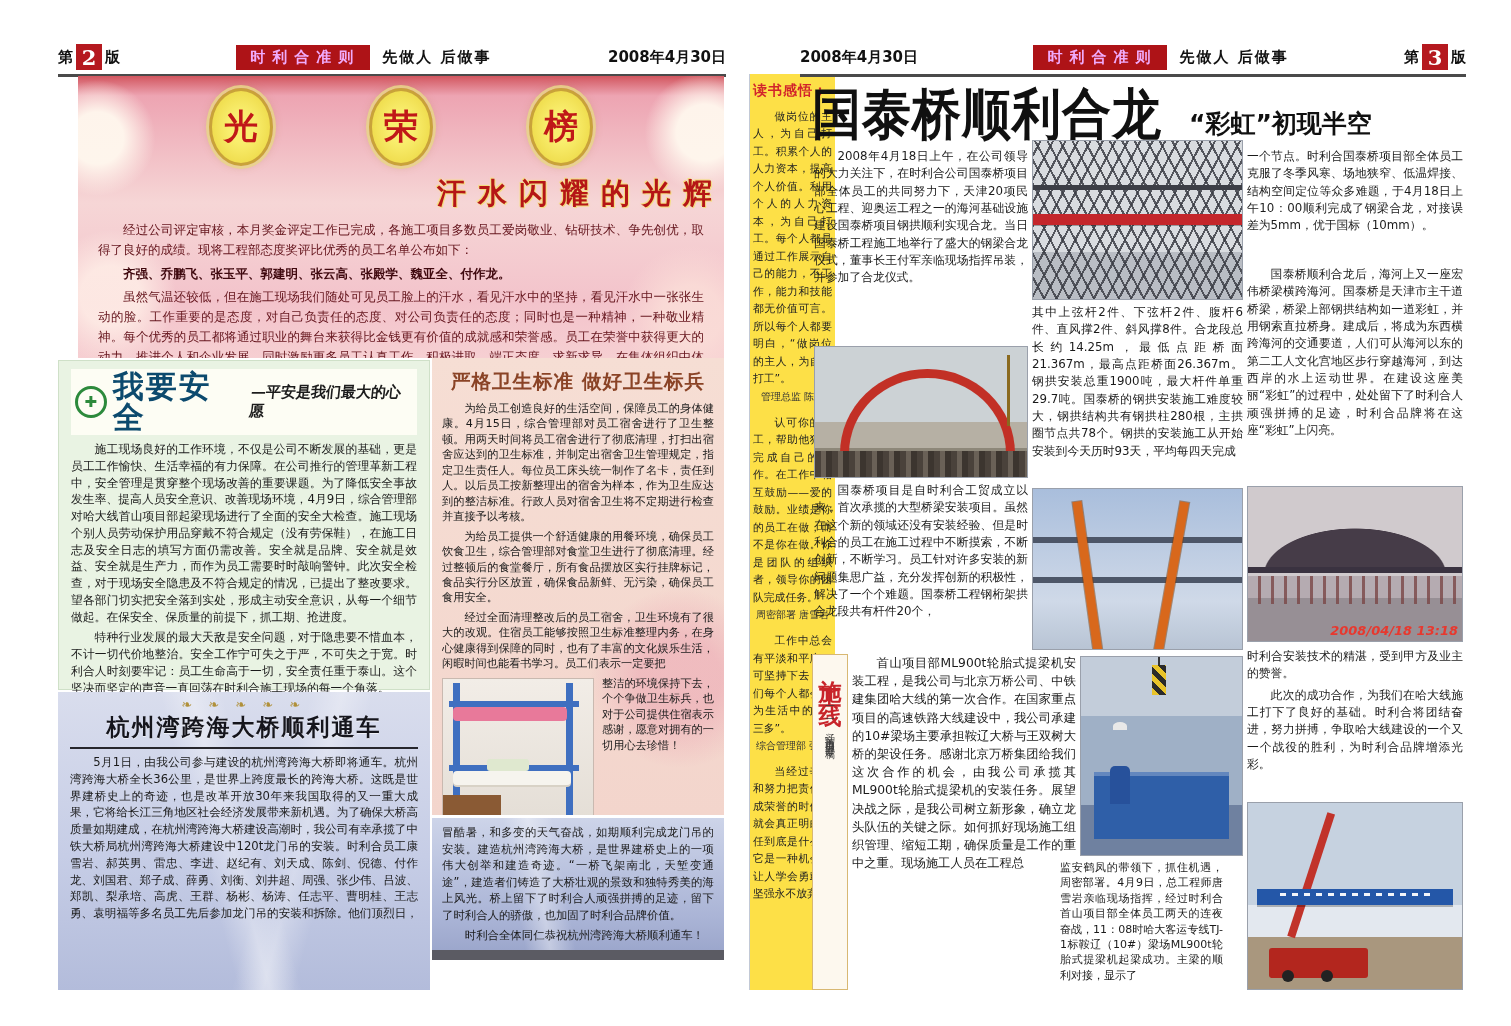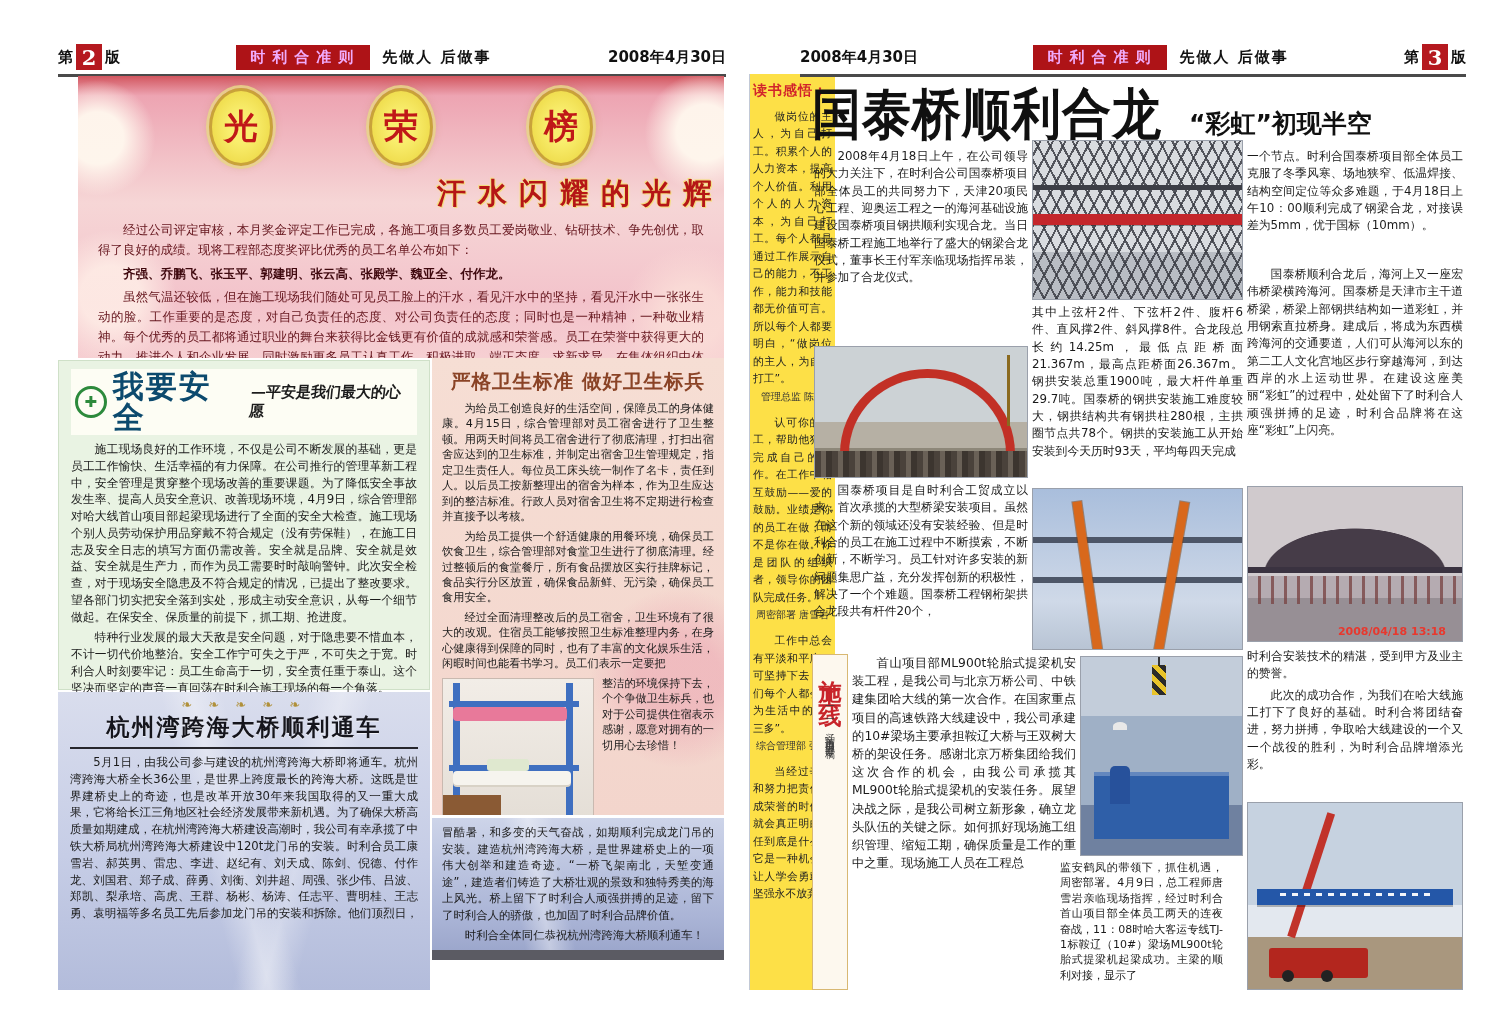--- a/index.html
+++ b/index.html
@@ -135,21 +135,21 @@
     box-shadow:0 0 0 1px rgba(120,60,10,.5);}
   #photo-cranes .steel{position:absolute;left:0;right:0;height:6px;background:#4d5668;}
 
   
   #photo-bridge{background:linear-gradient(#d0cacd 0 58%,#b5abb1 58% 72%,#978f95 72%);}
   #photo-bridge .deck{position:absolute;left:0;right:0;top:52%;height:6px;background:#3a3240;}
   #photo-bridge .arch{position:absolute;left:6%;right:6%;top:26%;height:27%;
     background:radial-gradient(ellipse at 50% 115%, #463c48 0 68%, rgba(70,60,72,0) 69%);}
   #photo-bridge .piers{position:absolute;left:0;right:0;top:58%;height:18%;
     background:repeating-linear-gradient(90deg, rgba(90,60,60,0) 0 10px, rgba(122,70,70,.8) 10px 13px);}
-  #photo-bridge .stamp{position:absolute;right:16px;bottom:3px;color:#e8382e;font-size:11px;font-weight:bold;}
+  #photo-bridge .stamp{position:absolute;right:4px;bottom:3px;color:#e8382e;font-size:13px;font-weight:bold;font-style:italic;}
 
   
   #photo-worker{background:linear-gradient(#c3cdda 0 30%,#9fb0c6 30% 75%,#6f81a0 75%);}
   #photo-worker .hook{position:absolute;left:44%;top:4%;width:14px;height:30px;
     background:repeating-linear-gradient(45deg,#e8c32a 0 5px,#2a2a2a 5px 10px);}
   #photo-worker .cable{position:absolute;left:48%;top:0;width:2px;height:10%;background:#333;}
   #photo-worker .box{position:absolute;left:8%;bottom:8%;width:84%;height:34%;background:#2f5fa8;
     box-shadow:inset 0 4px 0 rgba(255,255,255,.25);}
   #photo-worker .man{position:absolute;left:18%;bottom:26%;width:20px;height:38px;background:#27519b;
     border-radius:5px 5px 0 0;}

